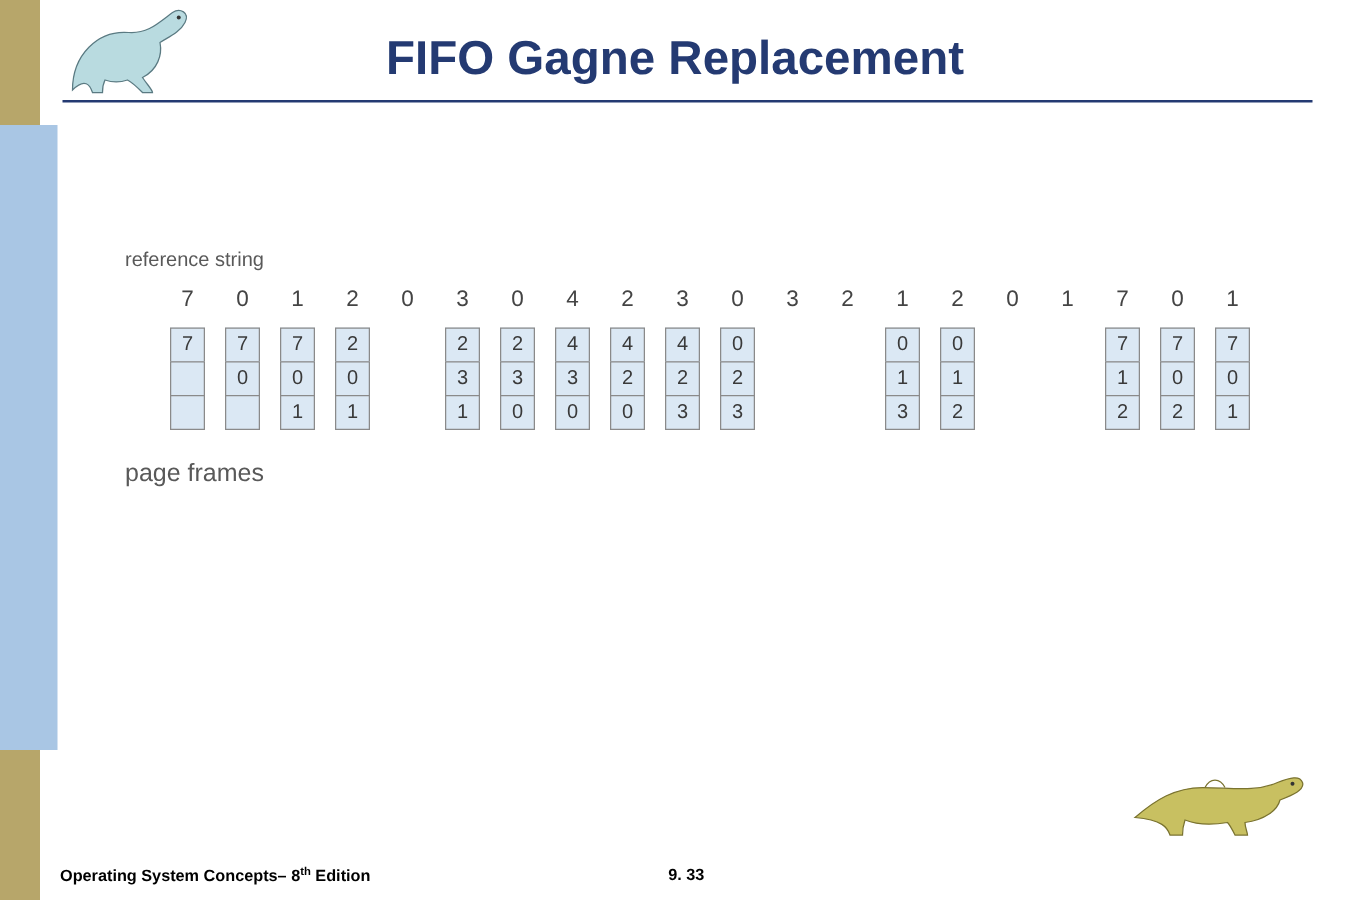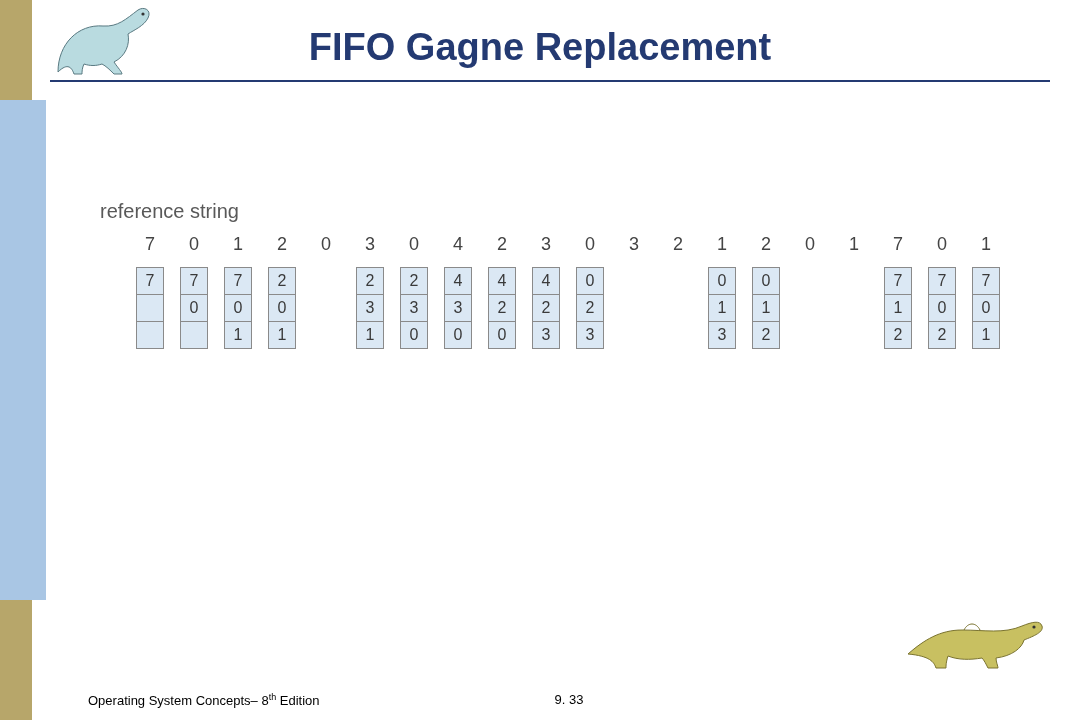--- a/index.html
+++ b/index.html
@@ -73,24 +73,23 @@
     z-index: 3;
   }
 
   
   .footer {
     position: absolute;
     bottom: 12px;
     left: 48px;
     right: 30px;
     font-size: 13px;
-    font-weight: normal;
+    font-weight: bold;
     color: #000;
     z-index: 3;
-    margin-left: 40px;
   }
   .footer .center {
     position: absolute;
     left: 0; right: 0;
     text-align: center;
   }
   .footer .right {
     position: absolute;
     right: 0;
   }
@@ -102,21 +101,21 @@
   .figure {
     position: absolute;
     left: 100px;
     top: 200px;
     right: 70px;
     z-index: 3;
     font-family: Arial, sans-serif;
     color: #555;
   }
   .fig-label {
-    font-size: 20px;
+    font-size: 16px;
     color: #595959;
     margin-bottom: 6px;
   }
   .fig-label-bottom {
     font-size: 20px;
     color: #595959;
     margin-top: 14px;
   }
 
   .ref-row {
@@ -270,20 +269,21 @@
         <div class="frame-cell">7</div>
         <div class="frame-cell">0</div>
         <div class="frame-cell">2</div>
       </div>
       <div class="frame-col" style="left: 872px;">
         <div class="frame-cell">7</div>
         <div class="frame-cell">0</div>
         <div class="frame-cell">1</div>
       </div>
     </div>
+  <div class="fig-label-bottom">page frames</div>
 </div>
 
 <div class="footer">
   <span>
     <span>Operating System Concepts– 8</span><sup>th</sup><span> Edition</span>
   </span>
   <span class="center">9. 33</span>
 </div>
 
 </body></html>

